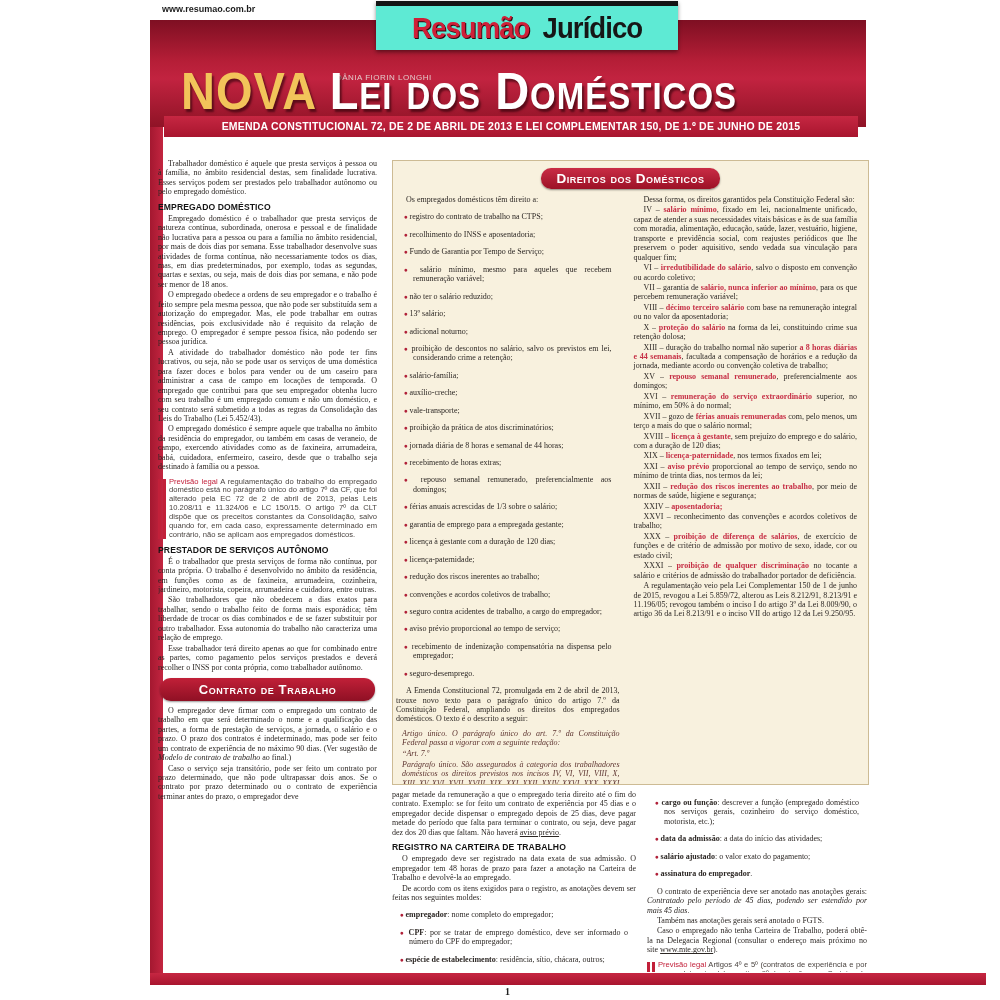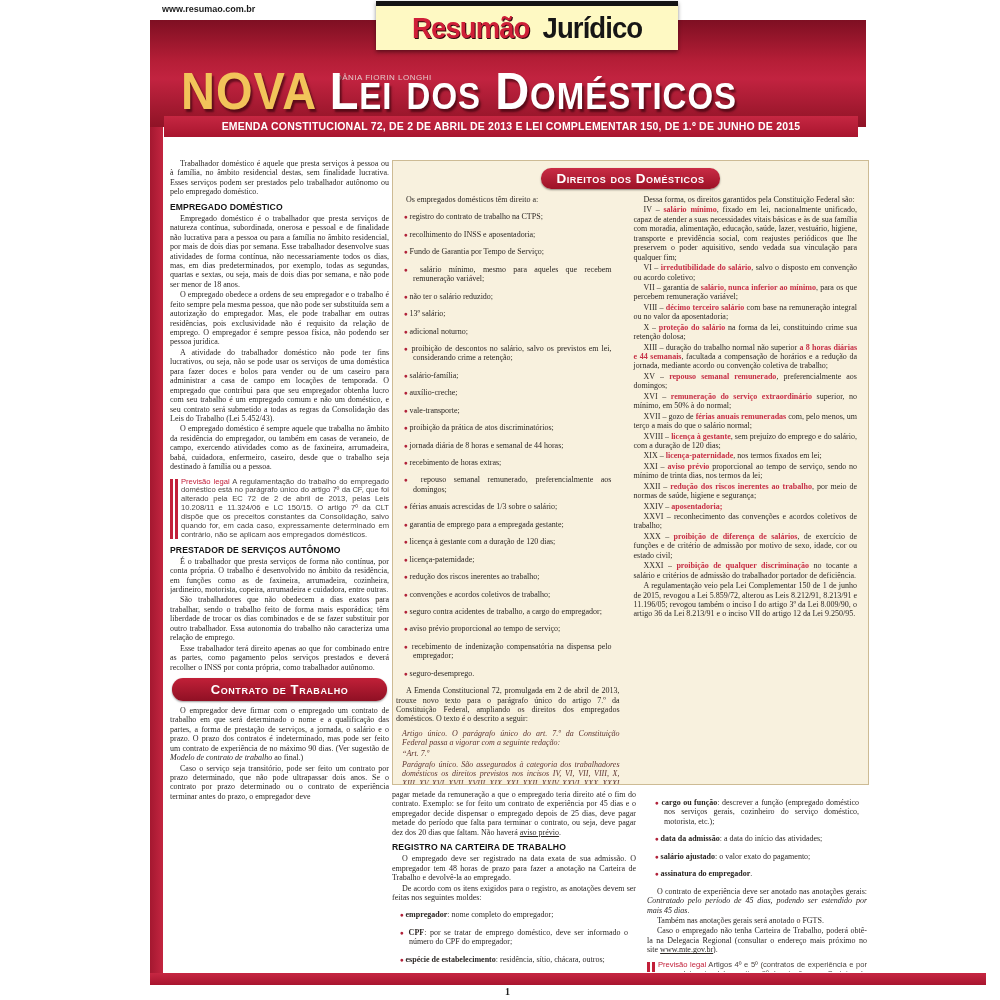--- a/index.html
+++ b/index.html
@@ -6,40 +6,40 @@
   body{width:1000px;height:1000px;background:#ffffff;position:relative;overflow:hidden;
        font-family:"Liberation Serif", serif;color:#2c2724;}
 
   
   .left-strip{position:absolute;left:150px;top:20px;width:13px;height:965px;
               background:linear-gradient(90deg,#a41830,#c32540);}
   .header{position:absolute;left:150px;top:20px;width:716px;height:107px;
           background:linear-gradient(180deg,#7e0f22 0%,#b51e37 38%,#c22340 55%,#8f1326 100%);}
   .site-url{position:absolute;left:162px;top:4px;font-family:"Liberation Sans",sans-serif;
             font-size:9px;font-weight:bold;color:#1c1c1c;}
-  .logo-box{position:absolute;left:376px;top:1px;width:302px;height:44px;background:#fef9c3;
+  .logo-box{position:absolute;left:376px;top:1px;width:302px;height:44px;background:#5eead4;
             border-top:5px solid #141414;box-shadow:0 2px 4px rgba(0,0,0,.45);
             display:flex;align-items:center;justify-content:center;z-index:5;}
   .logo-box .l1,.logo-box .l2{font-family:"Liberation Sans",sans-serif;font-weight:bold;
             font-size:29px;letter-spacing:-1px;transform:scaleX(.95);}
   .logo-box .l1{color:#cf1f38;text-shadow:1px 1px 0 #30060c;margin-right:7px;}
   .logo-box .l2{color:#161616;}
   .author{position:absolute;left:186px;top:53px;font-family:"Liberation Sans",sans-serif;
           font-size:8px;font-weight:normal;letter-spacing:.5px;color:#e3c9c9;}
   .main-title{position:absolute;left:181px;top:60px;width:685px;white-space:nowrap;
           font-family:"Liberation Sans",sans-serif;font-weight:bold;font-size:47px;
           letter-spacing:1px;transform:scaleY(1.12);transform-origin:top left;}
   .t-nova{color:#f2c45a;text-shadow:2px 2px 2px rgba(40,0,8,.6);}
   .t-rest{color:#ffffff;font-variant:small-caps;text-shadow:2px 2px 2px rgba(40,0,8,.6);}
   .emenda{position:absolute;left:164px;top:116px;width:694px;height:21px;line-height:21px;
           background:linear-gradient(180deg,#c62742,#a8152e);color:#fff;text-align:center;
           font-family:"Liberation Sans",sans-serif;font-weight:bold;font-size:10.5px;letter-spacing:.2px;}
 
   
-  .colL{position:absolute;left:170px;top:159px;width:219px;height:812px;overflow:hidden;}
+  .colL{position:absolute;left:158px;top:159px;width:219px;height:812px;overflow:hidden;}
   .panel{position:absolute;left:392px;top:160px;width:475px;height:623px;overflow:hidden;
          background:#f8f1de;border:1px solid #cdbb94;box-shadow:inset 0 0 0 3px #f8f1de;}
   .panel-banner{width:fit-content;margin:7px auto 4px;padding:3px 16px;
          background:linear-gradient(180deg,#c92c45,#9c1126);color:#fff;border-radius:10px;
          font-family:"Liberation Sans",sans-serif;font-weight:bold;font-size:13.5px;
          font-variant:small-caps;letter-spacing:.5px;box-shadow:0 1px 2px rgba(0,0,0,.45);}
   .panel-cols{display:flex;gap:14px;padding:2px 11px 0 3px;}
   .pcol{flex:1;min-width:0;}
   .colMB{position:absolute;left:392px;top:790px;width:244px;height:182px;overflow:hidden;}
   .colRB{position:absolute;left:647px;top:790px;width:220px;height:182px;overflow:hidden;}

